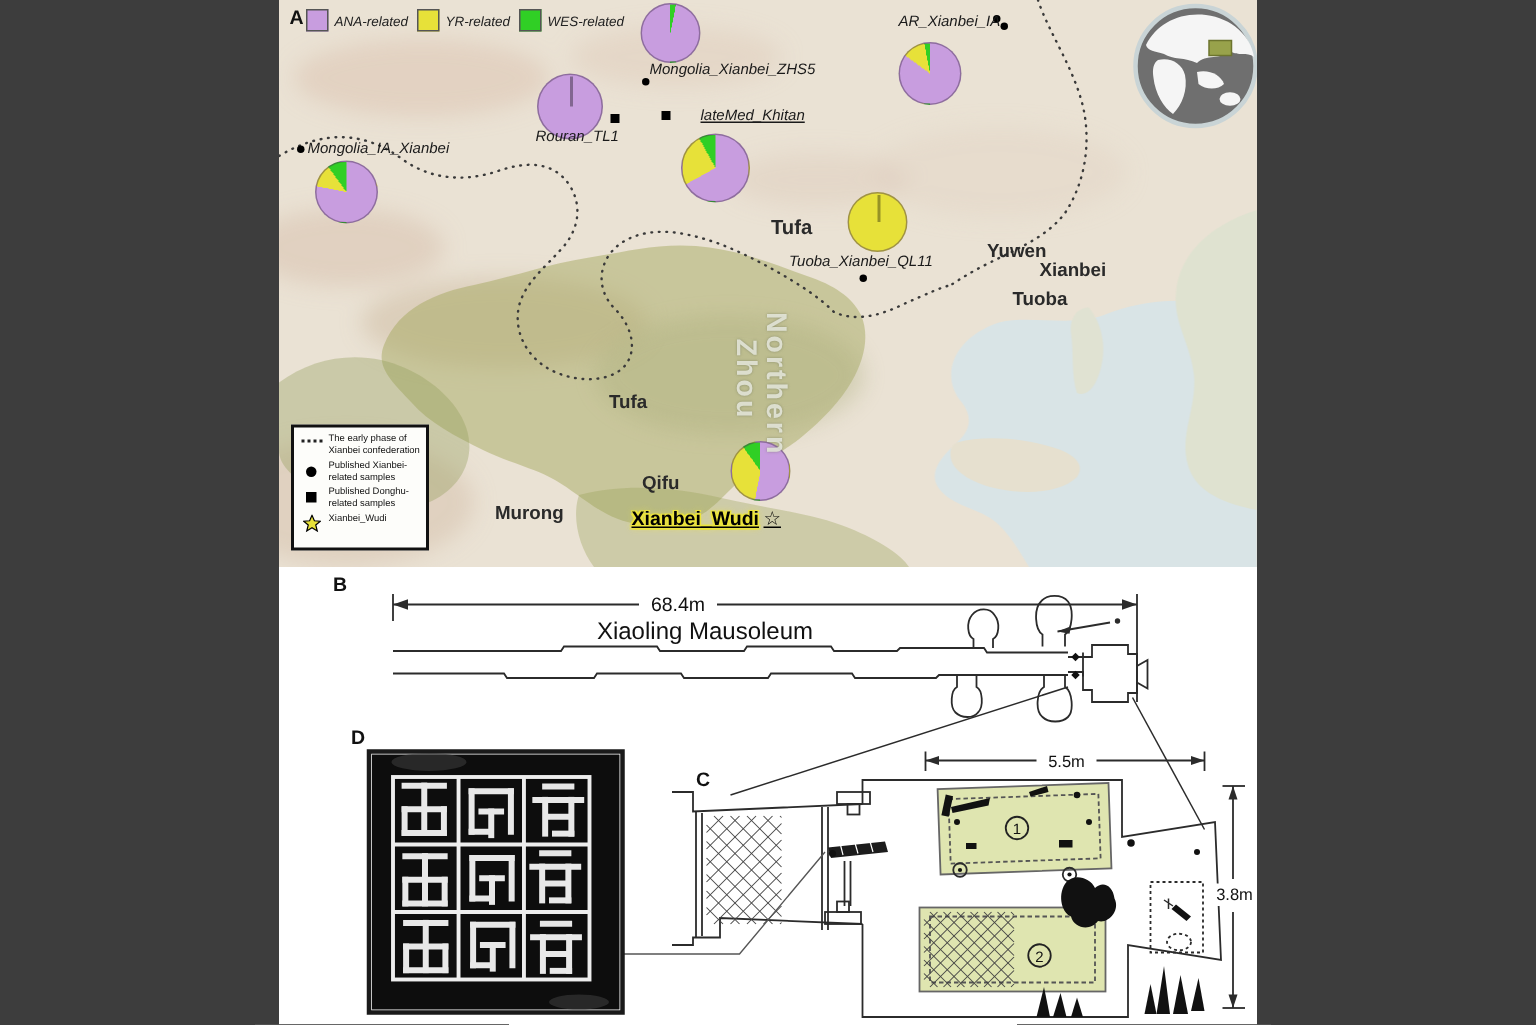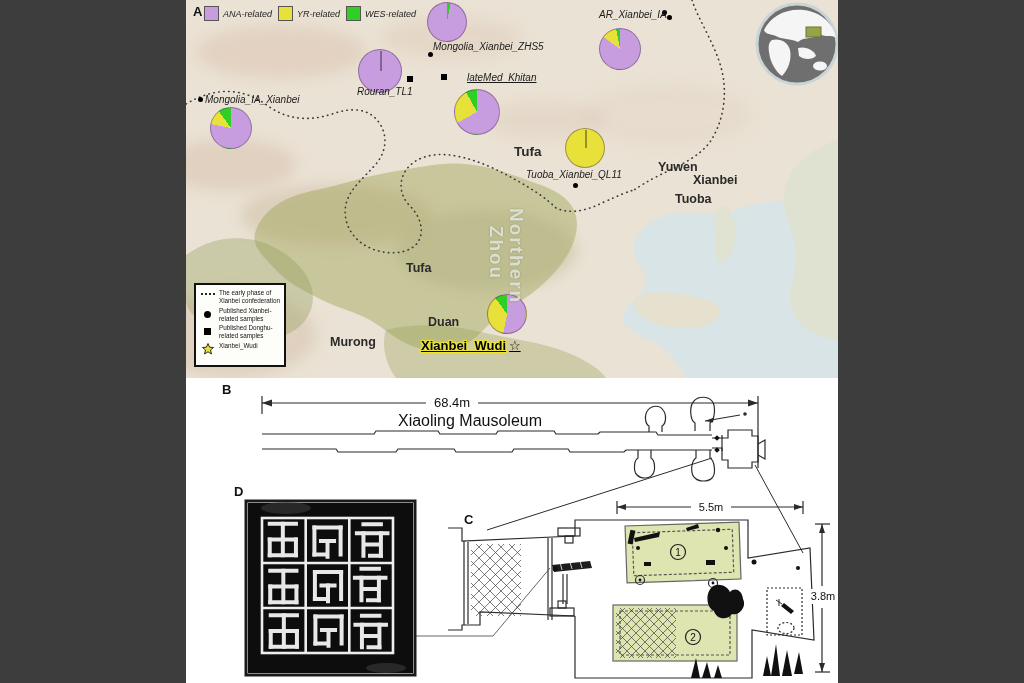--- a/index.html
+++ b/index.html
@@ -149,21 +149,21 @@
       <div class="site" style="left:281px;top:72px;text-decoration:underline;">lateMed_Khitan</div>
       <div class="dotm" style="left:387px;top:183px;"></div>
       <div class="site" style="left:340px;top:169px;text-align:center;">Tuoba_Xianbei_QL11</div>
 
       
       <div class="region" style="left:328px;top:144px;font-size:13.5px;">Tufa</div>
       <div class="region" style="left:472px;top:160px;">Yuwen</div>
       <div class="region" style="left:507px;top:173px;">Xianbei</div>
       <div class="region" style="left:489px;top:192px;">Tuoba</div>
       <div class="region" style="left:220px;top:261px;">Tufa</div>
-      <div class="region" style="left:242px;top:315px;">Duan</div>
+      <div class="region" style="left:242px;top:315px;">Qifu</div>
       <div class="region" style="left:144px;top:335px;">Murong</div>
 
       
       <div id="nzhou">
         <div>Northern</div>
         <div>Zhou</div>
       </div>
 
       
       <div id="wudi">

